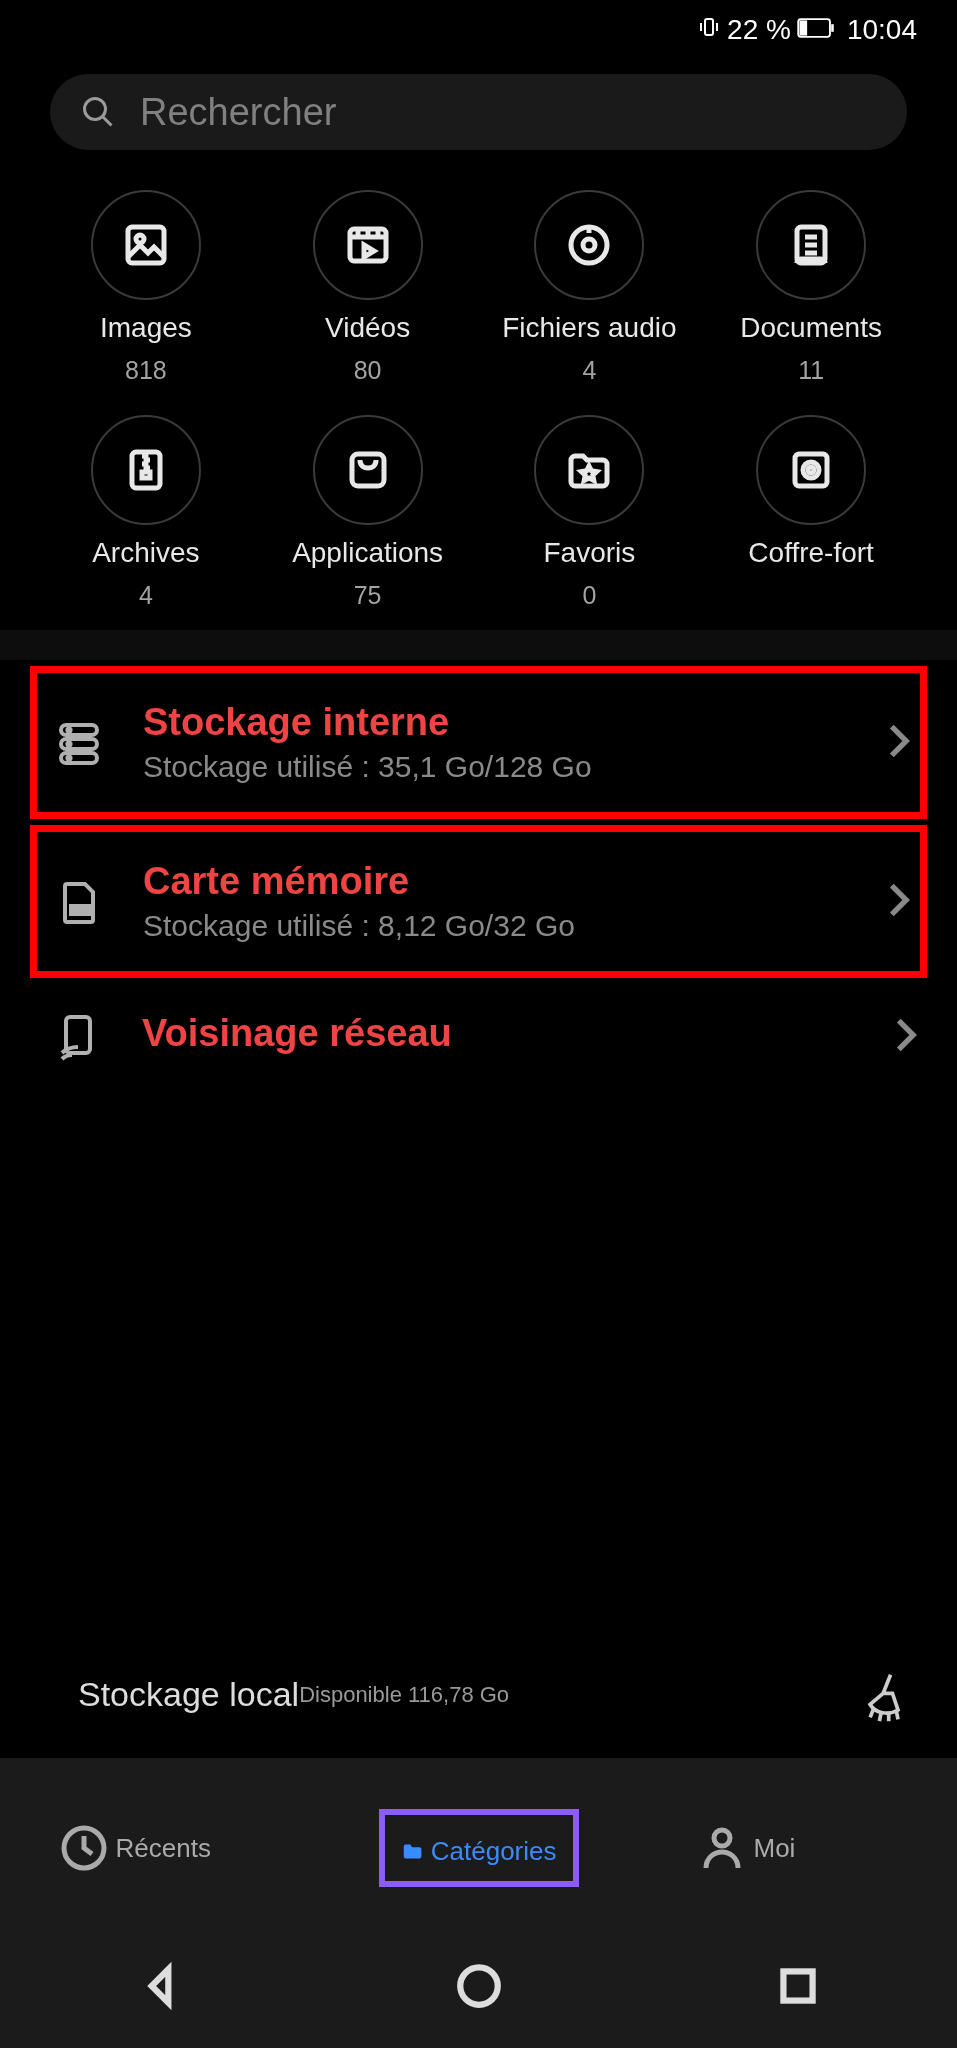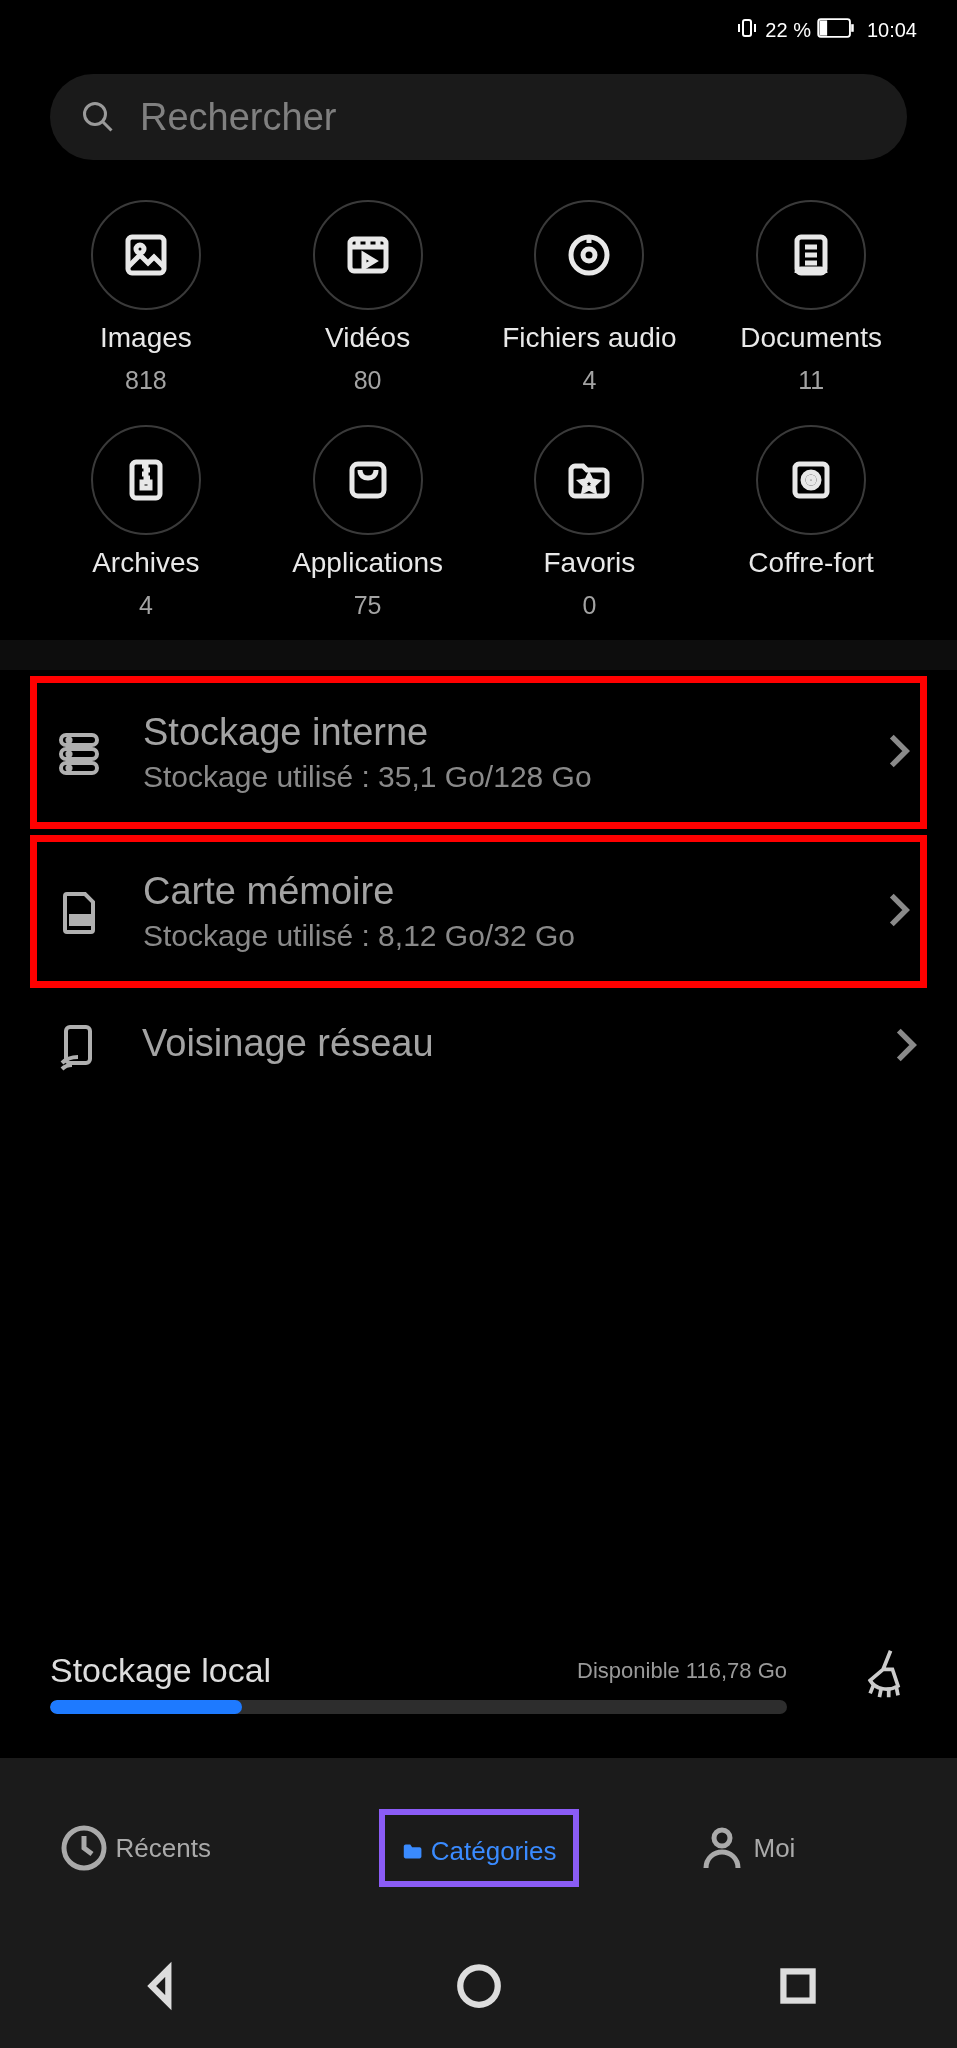--- a/index.html
+++ b/index.html
@@ -10,31 +10,31 @@
     color: #fff;
     font-family: -apple-system, Helvetica, Arial, sans-serif;
     overflow: hidden;
   }
   .status-bar {
     height: 60px;
     display: flex;
     align-items: center;
     justify-content: space-between;
     padding: 0 40px 0 70px;
-    font-size: 20px;
+    font-size: 28px;
     color: #fff;
   }
   .status-left, .status-right { display: flex; align-items: center; gap: 12px; }
   .status-right { gap: 6px; }
 
   .search-wrap { padding: 14px 50px 10px 50px; }
   .search-bar {
     background: #1a1a1a;
     border-radius: 50px;
-    height: 86px;
+    height: 76px;
     display: flex;
     align-items: center;
     padding: 0 30px;
     color: #8a8a8a;
   }
   .search-bar svg { width: 36px; height: 36px; margin-right: 24px; }
   .search-bar .placeholder { font-size: 38px; color: #808080; }
 
   .categories {
     display: grid;
@@ -69,34 +69,35 @@
     gap: 36px;
   }
   .storage-item.highlight {
     border: 7px solid #ff0000;
     margin: 6px 30px;
     padding: 28px 10px 28px 14px;
   }
   .storage-icon { width: 56px; display:flex; justify-content:center; }
   .storage-icon svg { width: 48px; height: 48px; stroke: #b0b0b0; fill: none; stroke-width: 2; }
   .storage-text { flex: 1; }
-  .storage-title { font-size: 38px; color: #a3a3a3; margin-bottom: 6px; }
+  .storage-title { font-size: 38px; color: #ef4444; margin-bottom: 6px; font-weight: bold; }
   .storage-sub { font-size: 30px; color: #8a8a8a; }
   .chevron { color: #8a8a8a; }
   .chevron svg { width: 22px; height: 36px; stroke: #8a8a8a; fill: none; stroke-width: 3; }
 
   .bottom-section {
     position: absolute;
     bottom: 0; left: 0; right: 0;
   }
   .local-storage {
     padding: 0 50px 14px 50px;
     display: flex;
-    flex-direction: column;
+    flex-direction: row;
     gap: 10px;
+    margin-left: 28px;
   }
   .local-row { display:flex; align-items: center; justify-content: space-between; }
   .local-title { font-size: 34px; color: #ddd; }
   .local-avail { font-size: 22px; color: #9a9a9a; text-align: center; }
   .bar-track {
     position: relative;
     height: 14px;
     background: #2d2d2d;
     border-radius: 8px;
     overflow: hidden;

